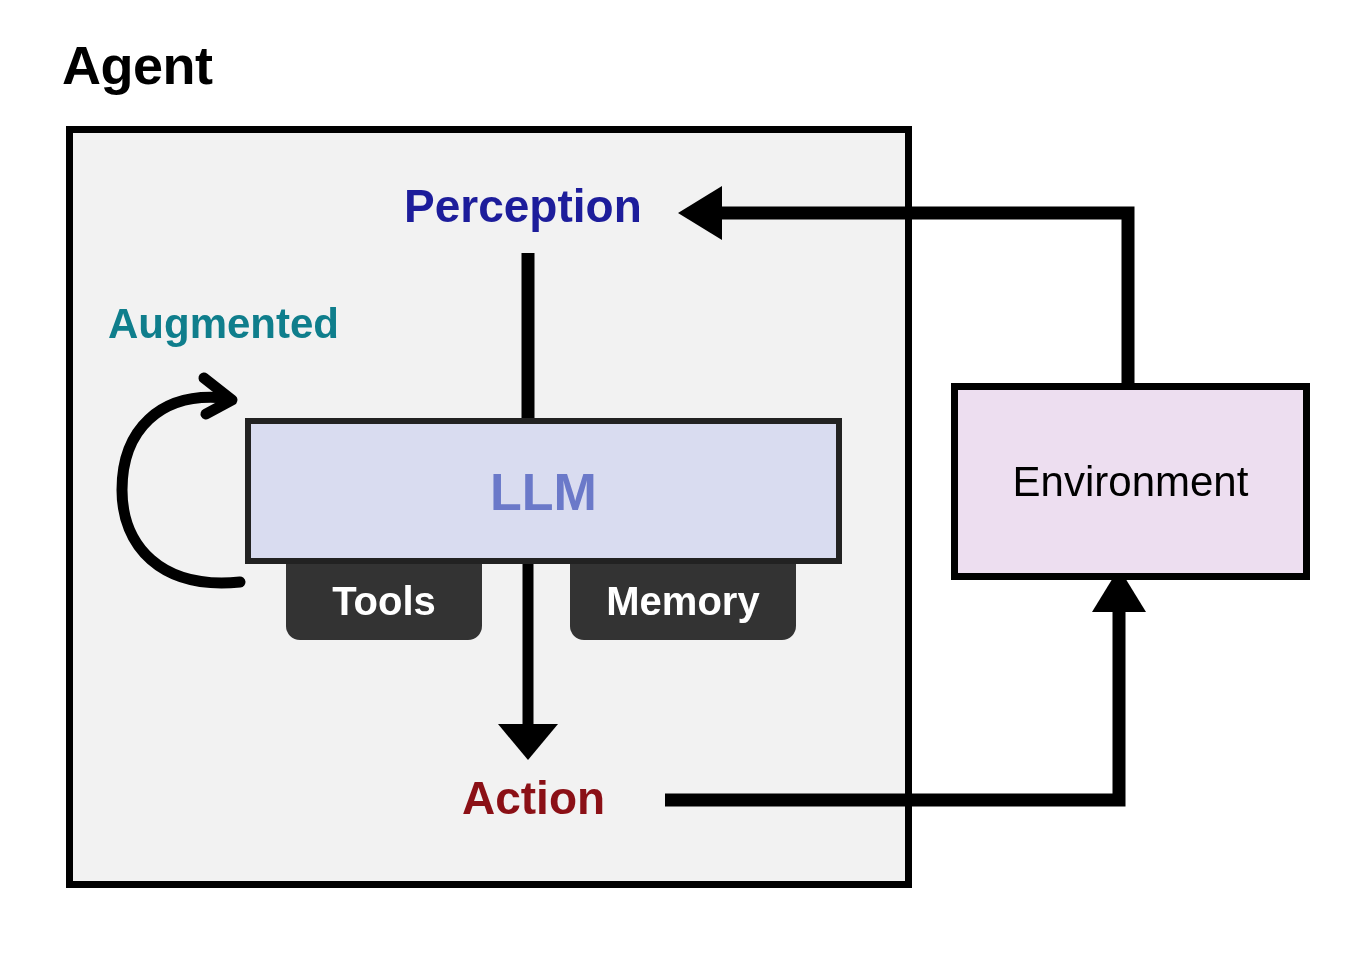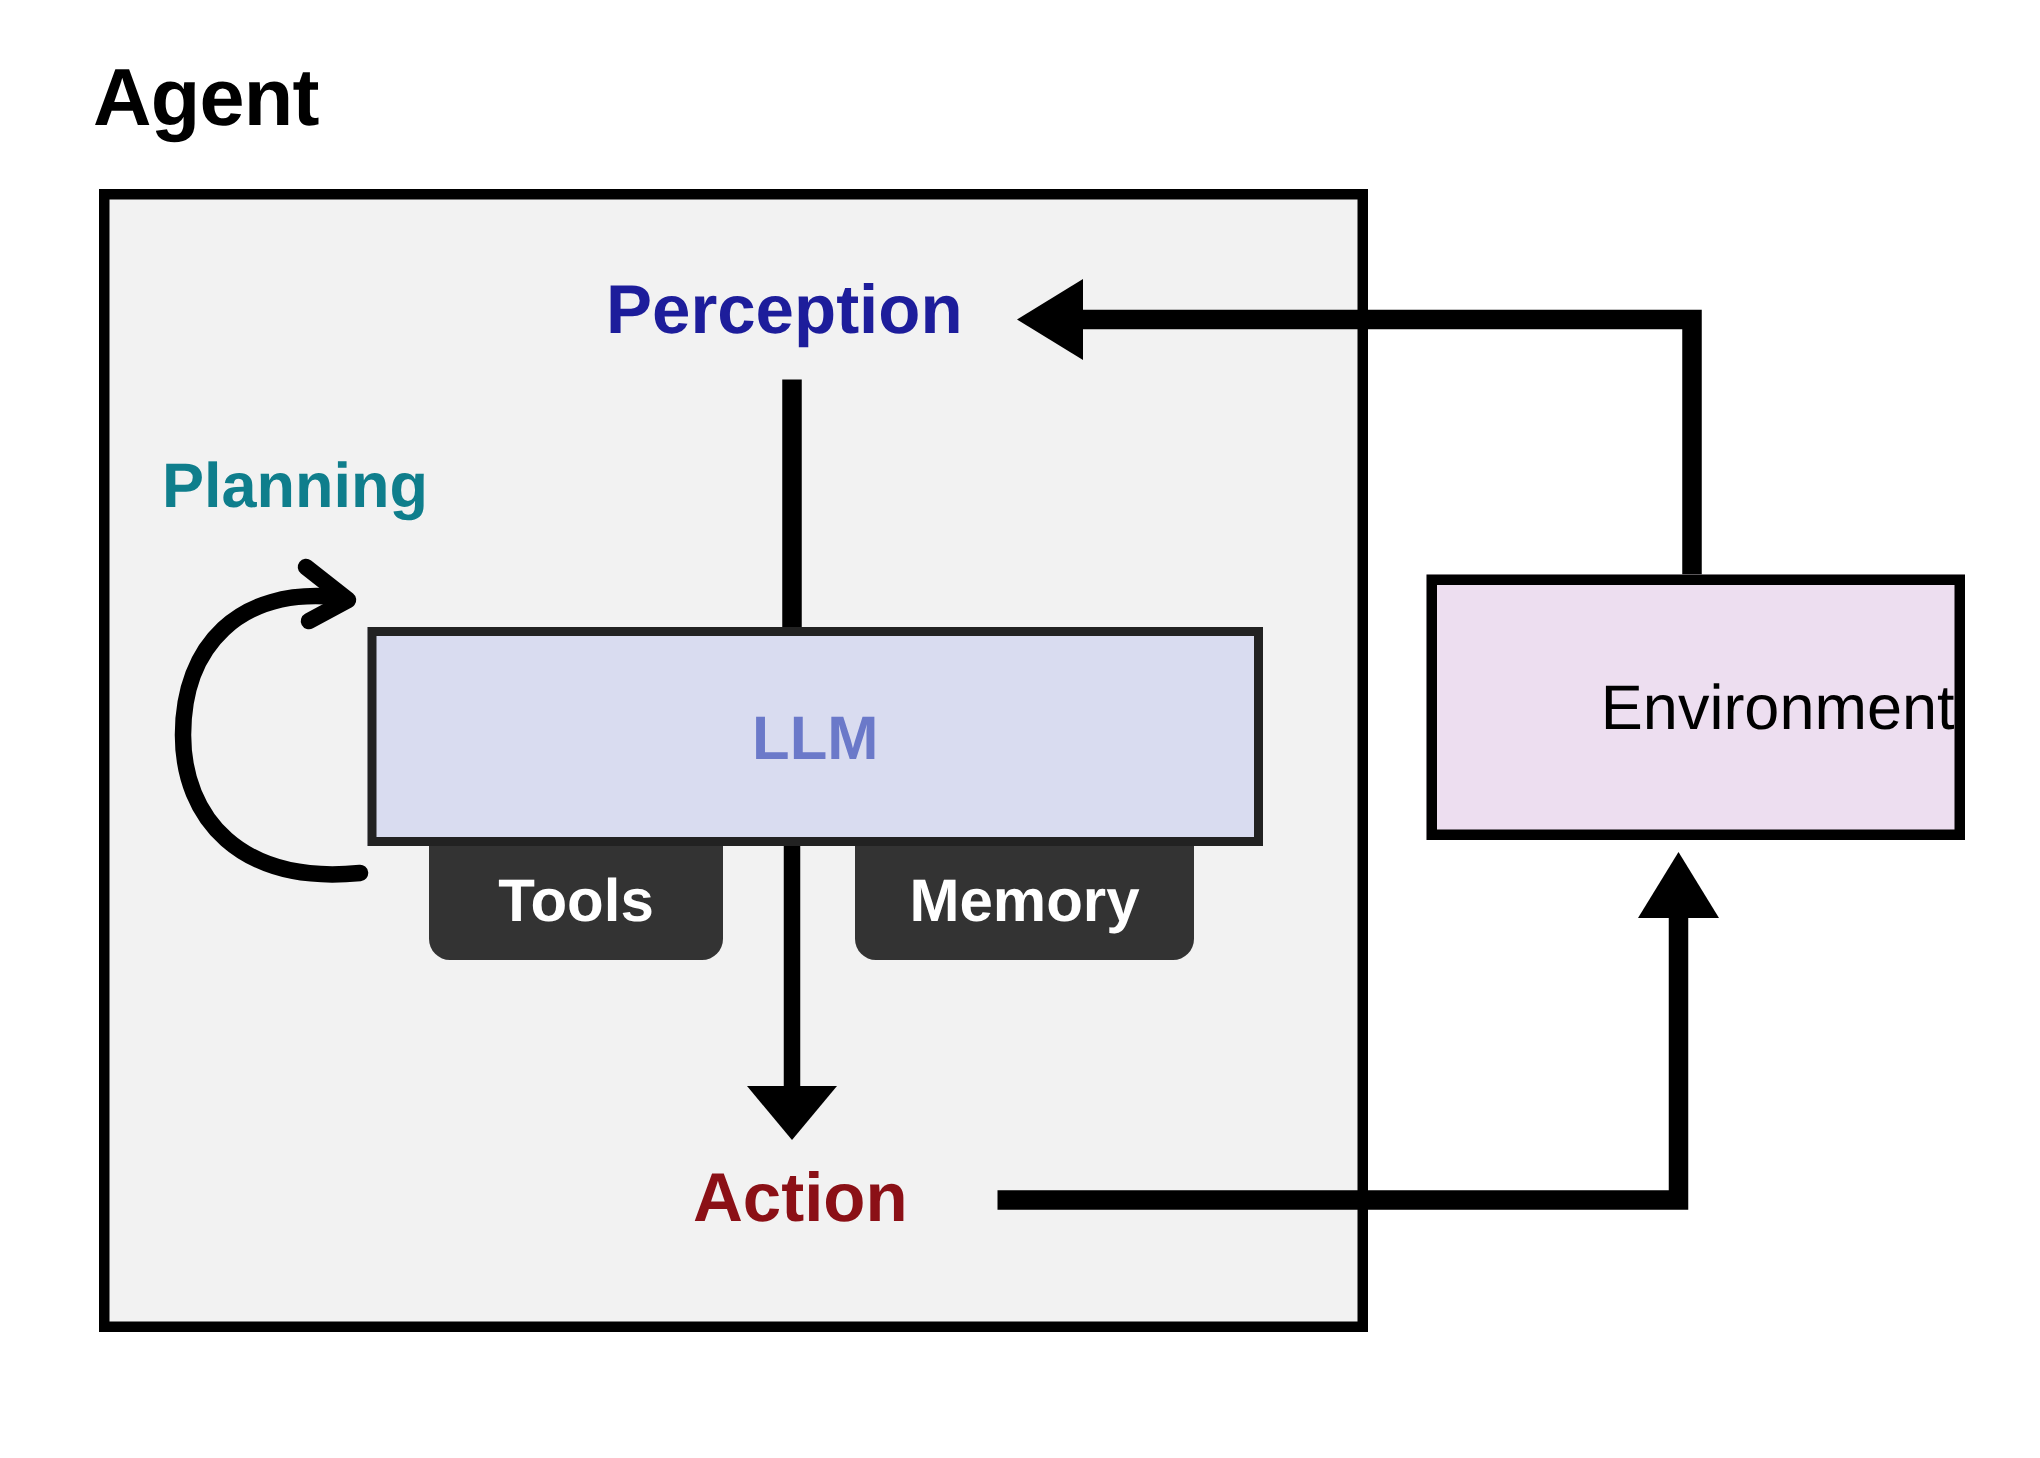--- a/index.html
+++ b/index.html
@@ -100,21 +100,21 @@
     font-size: 41px;
     color: #000000;
     font-weight: normal;
     line-height: 1.12;
     white-space: nowrap;
   }
   .llm-line1 .aug {
     font-weight: bold;
   }
   .llm-line2 {
-    font-size: 41px;
+    font-size: 52px;
     font-weight: bold;
     color: #6b79c9;
     line-height: 1.15;
     margin-top: 4px;
   }
 
   
   .tab {
     position: absolute;
     background: #333333;
@@ -140,27 +140,27 @@
     width: 226px;
     height: 78px;
   }
 
   
   .env-box {
     position: absolute;
     left: 951px;
     top: 383px;
     width: 359px;
-    height: 177px;
+    height: 197px;
     background: #eddef0;
     border: 7px solid #000000;
     box-sizing: border-box;
     display: flex;
     align-items: center;
-    justify-content: flex-end;
+    justify-content: center;
     z-index: 5;
   }
   .env-label {
     font-size: 42px;
     color: #000000;
     font-weight: normal;
     white-space: nowrap;
   }
 </style>
 </head>
@@ -184,21 +184,21 @@
 
     <path d="M 1128 383 L 1128 213 L 716 213" fill="none" stroke="#000000" stroke-width="13"></path>
     <polygon points="678,213 722,186 722,240" fill="#000000"></polygon>
 
     <path d="M 665 800 L 1119 800 L 1119 612" fill="none" stroke="#000000" stroke-width="13"></path>
     <polygon points="1119,568 1092,612 1146,612" fill="#000000"></polygon>
   </svg>
 
   <div class="node-label label-perception">Perception</div>
 
-  <div class="node-label label-planning">Planning</div>
+  <div class="node-label label-planning">Augmented</div>
 
   <div class="node-label label-action">Action</div>
 
   <div class="tab tab-tools">
     <span>Tools</span>
   </div>
 
   <div class="tab tab-memory">
     <span>Memory</span>
   </div>

